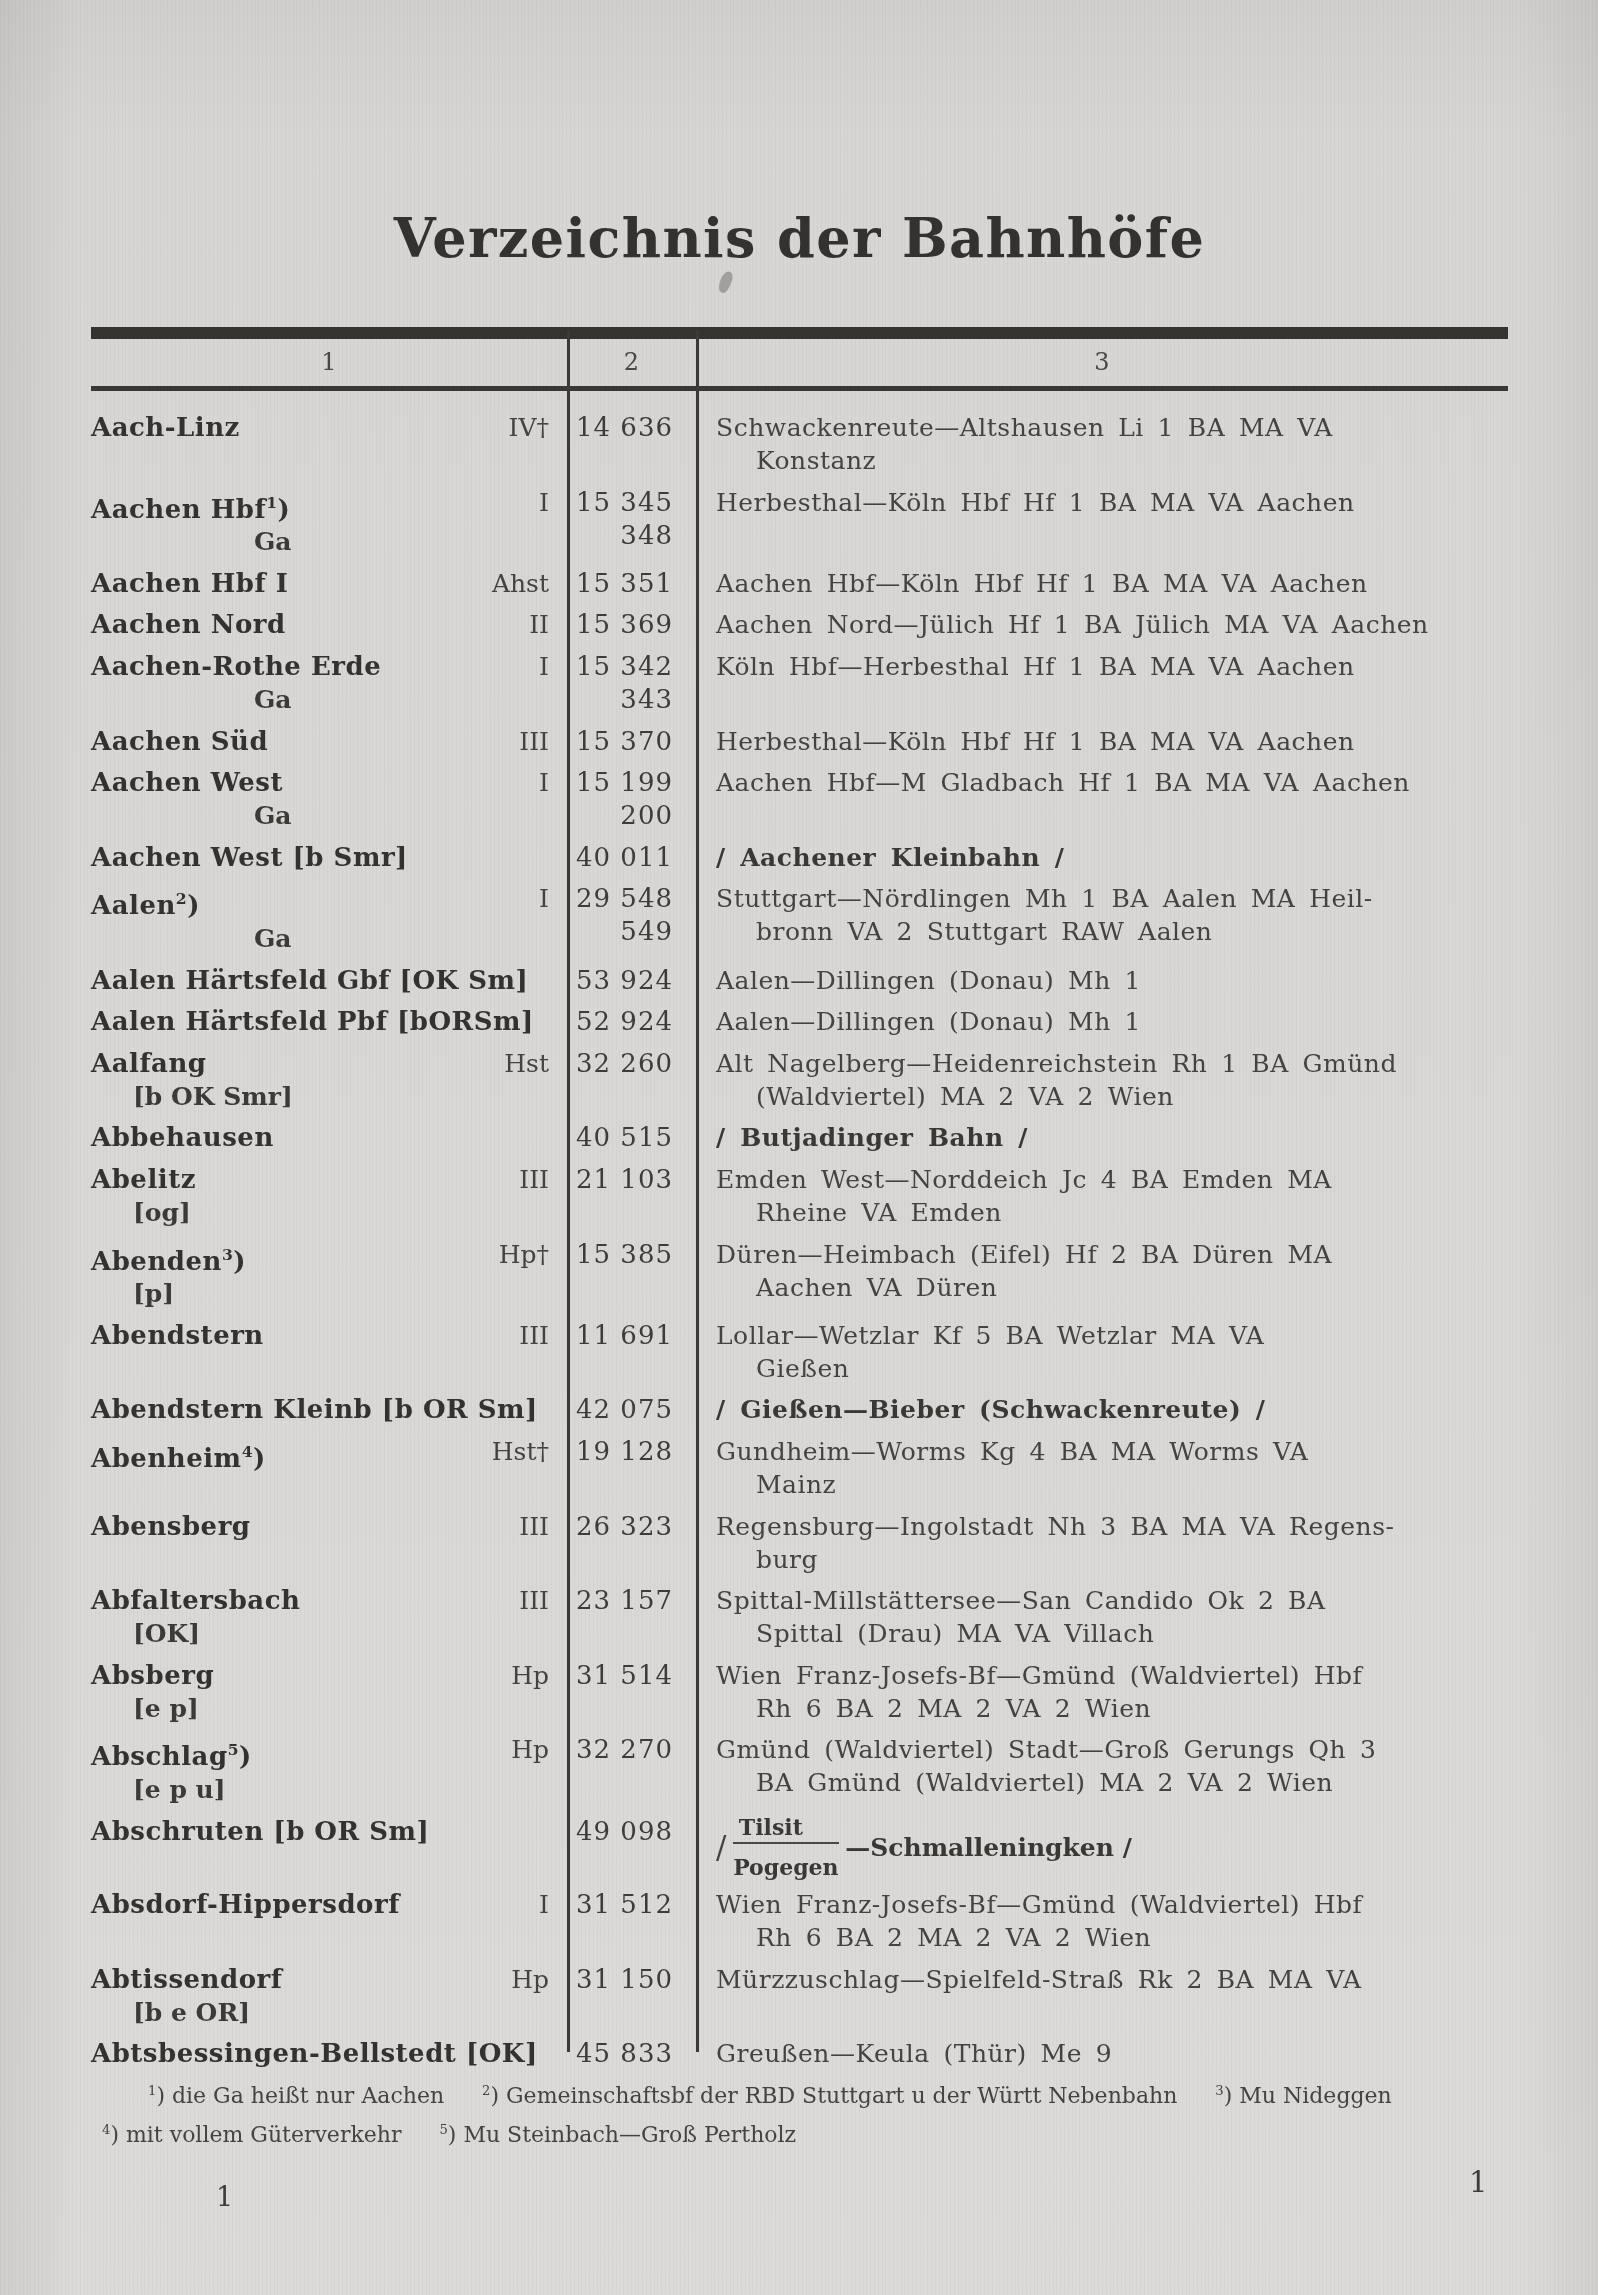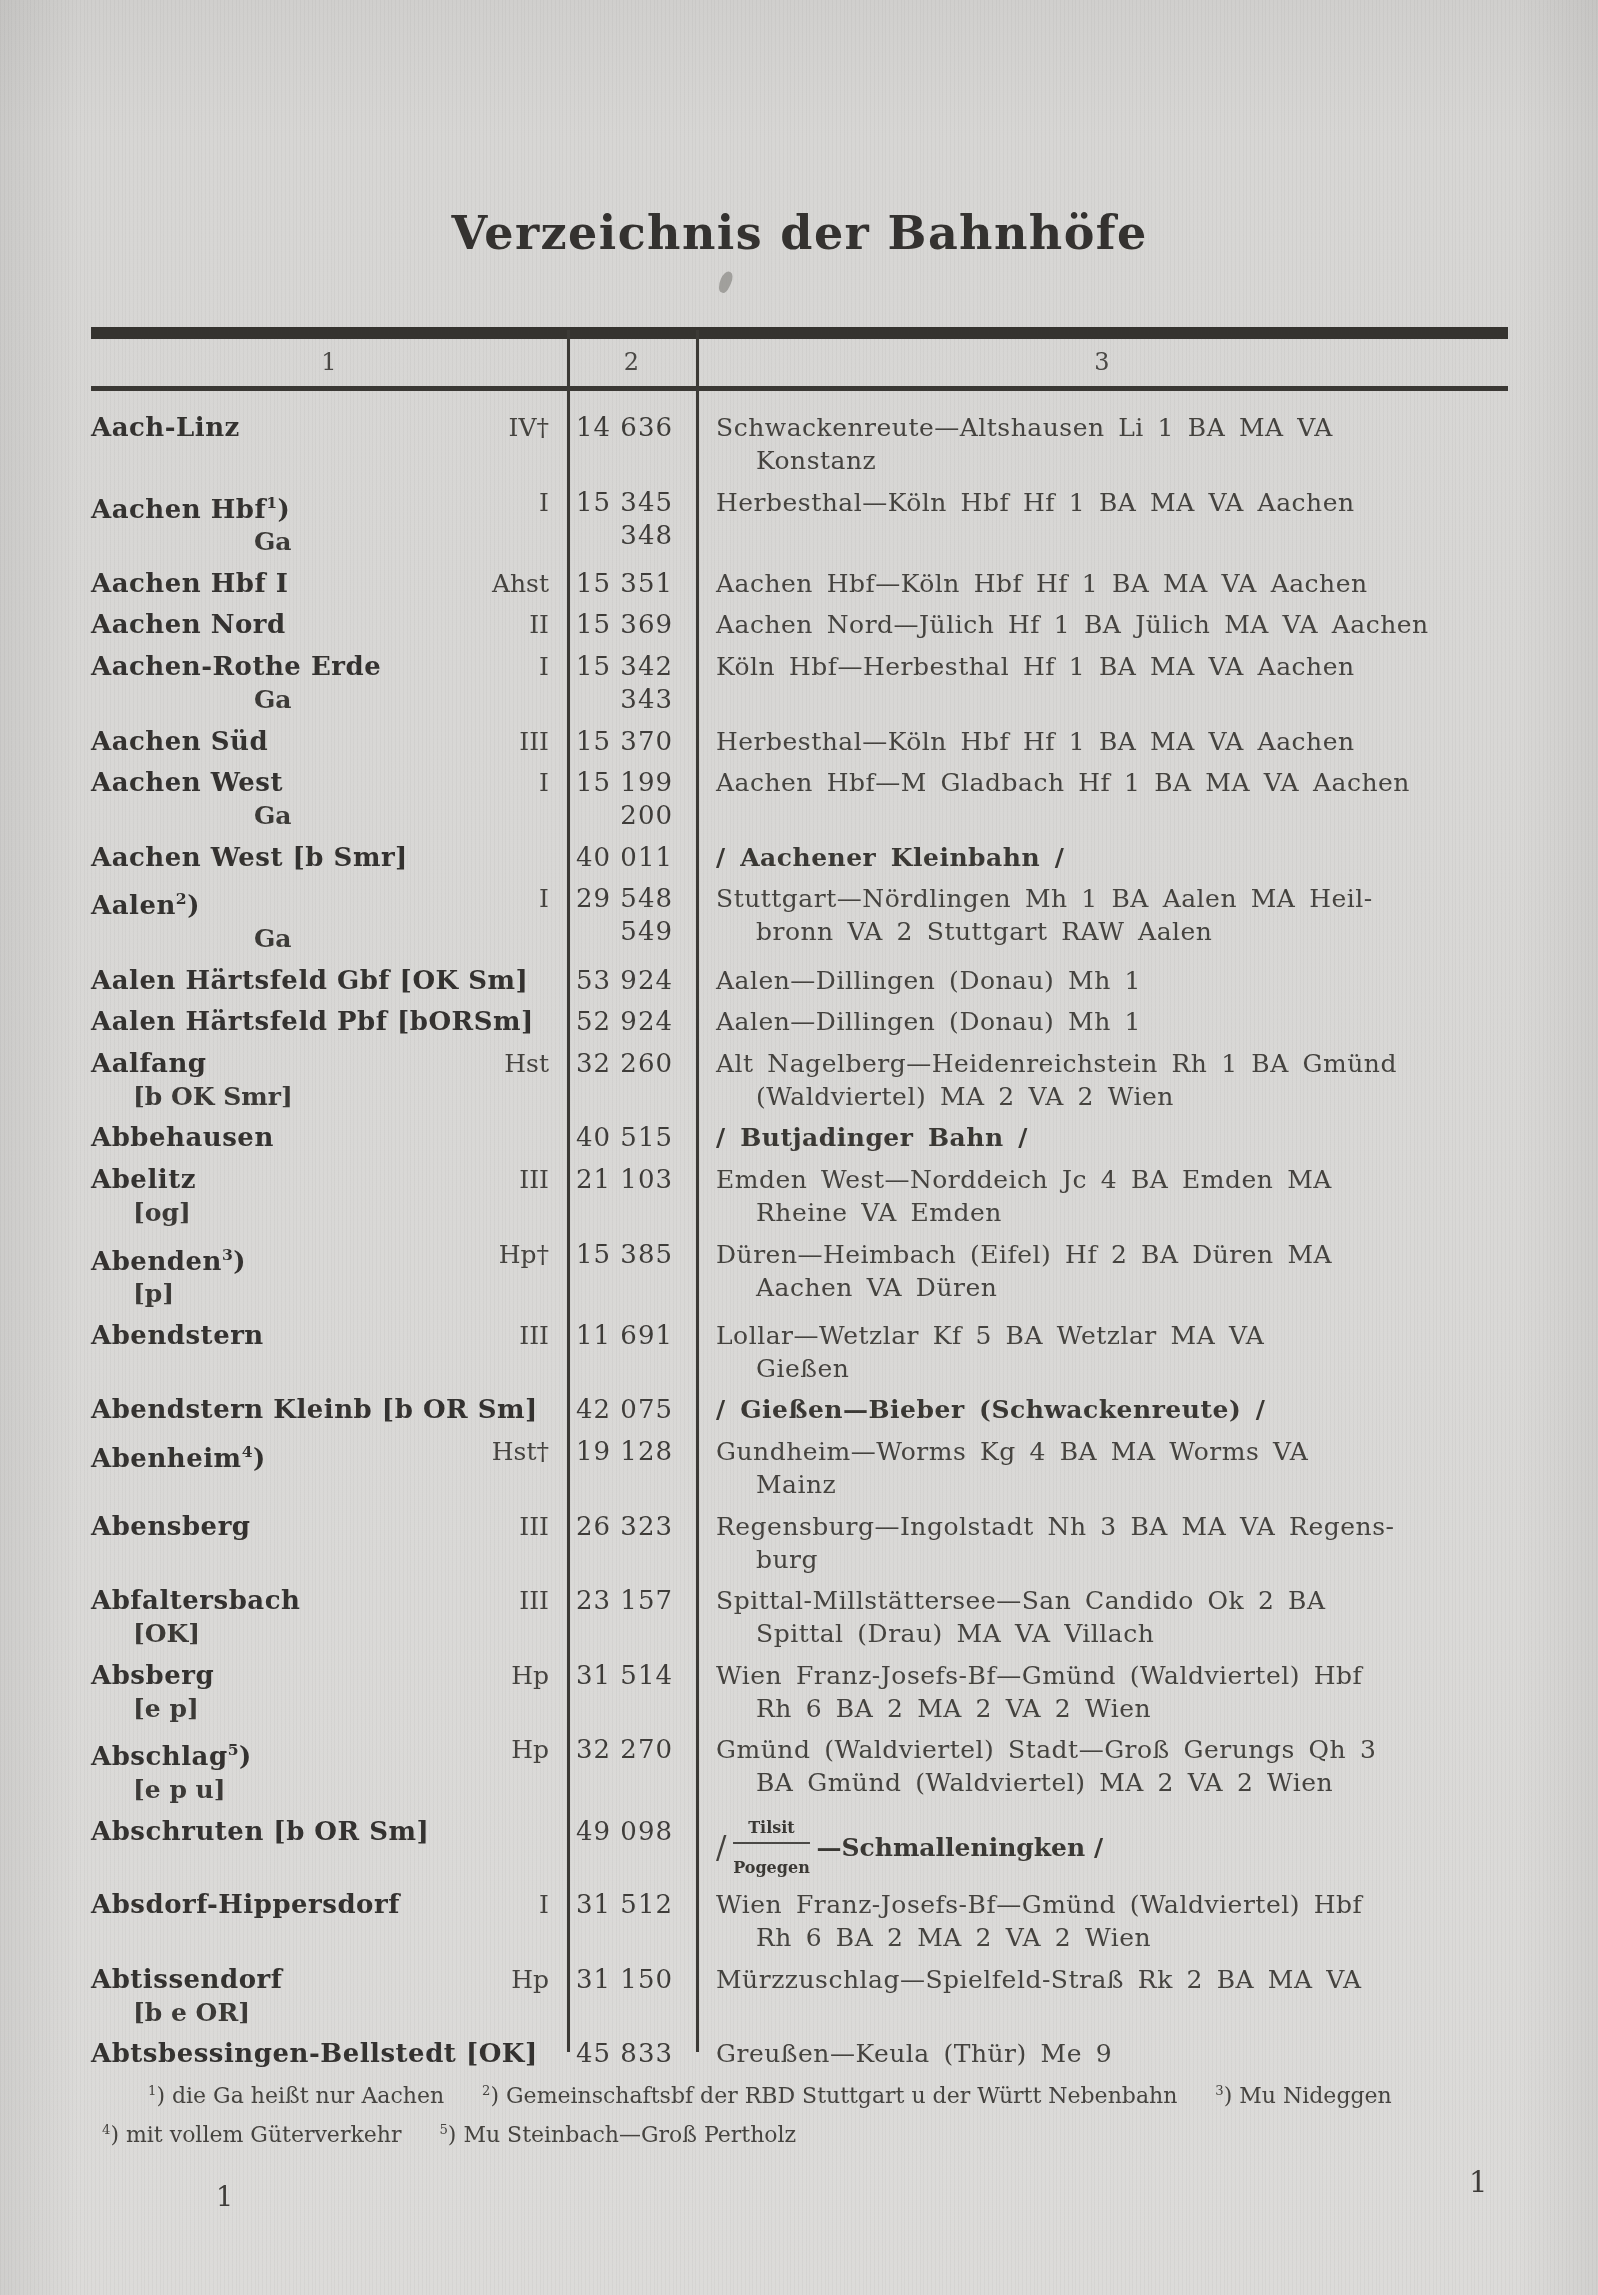--- a/index.html
+++ b/index.html
@@ -10,21 +10,21 @@
     font-family: "DejaVu Serif", "Liberation Serif", serif;
     color: #3a3836;
     background-image:
       repeating-linear-gradient(90deg, rgba(90,90,88,0.05) 0px, rgba(90,90,88,0.05) 1px, rgba(0,0,0,0) 1px, rgba(0,0,0,0) 3.8px),
       linear-gradient(90deg, rgba(0,0,0,0.06), rgba(0,0,0,0) 5%, rgba(0,0,0,0) 95%, rgba(0,0,0,0.05)),
       linear-gradient(180deg, #d0cfcd 0%, #d7d6d4 6%, #d9d8d6 55%, #dcdbd9 100%);
     overflow: hidden;
   }
   .title {
     position: absolute; left: 91px; top: 206px; width: 1417px;
-    text-align: center; font-size: 46px; font-weight: bold;
+    text-align: center; font-size: 54px; font-weight: bold;
     letter-spacing: 1.4px; color: #343230;
   }
   .smudge {
     position: absolute; left: 720px; top: 271px; width: 10.5px; height: 22px;
     background: #8f8e8a; border-radius: 50% 50% 40% 60%; transform: rotate(24deg);
     opacity: .75;
   }
   .rule-thick { position: absolute; left: 91px; top: 327px; width: 1417px; height: 11.5px; background: #35332f; }
   .rule-thin  { position: absolute; left: 91px; top: 386px; width: 1417px; height: 5.3px; background: #3a3834; }
   .vrule { position: absolute; top: 330px; width: 3.3px; height: 1722px; background: #3c3a36; }
@@ -46,21 +46,21 @@
   .sub { line-height: 33px; font-size: 25px; font-weight: bold; color: #3c3a37; }
   .sub.ga  { margin-left: 163px; }
   .sub.tag { margin-left: 42px; font-weight: bold; }
   .c2 { text-align: right; padding-right: 23px; }
   .num { line-height: 33px; font-size: 26px; color: #3e3c39; letter-spacing: 1px; white-space: nowrap; }
   .c3 { padding-left: 20px; }
   .dline { line-height: 33px; font-size: 25px; color: #45433f; word-spacing: 5.3px; letter-spacing: 0.5px; }
   .dline.cont { padding-left: 40px; }
   .dline.bold { font-weight: bold; color: #3a3834; }
   .fracline { display: flex; align-items: center; line-height: 31px; font-weight: bold; color: #3a3834; font-size: 25px; }
-  .frac { display: inline-block; text-align: center; font-size: 16px; margin: 0 6.7px; }
+  .frac { display: inline-block; text-align: left; font-size: 22px; margin: 0 6.7px; }
   .frac .ftop { display: block; border-bottom: 2.4px solid #4a4845; padding: 0 5.7px 1.9px; line-height: 25px; }
   .frac .fbot { display: block; padding-top: 11px; line-height: 25px; }
   .fslash { font-size: 31px; font-weight: normal; color: #45433f; }
   .footnotes { position: absolute; left: 102px; top: 2074px; width: 1425px; font-size: 22px; color: #45433f; }
   .fnline { line-height: 33px; }
   .fnline.l1 { padding-left: 46px; }
   .fnitem { margin-right: 38px; white-space: nowrap; }
   .fnitem sup { font-size: 60%; }
   .pageno { position: absolute; font-size: 27px; color: #3e3c39; }
   .pageno.left  { left: 216px; top: 2181px; }

